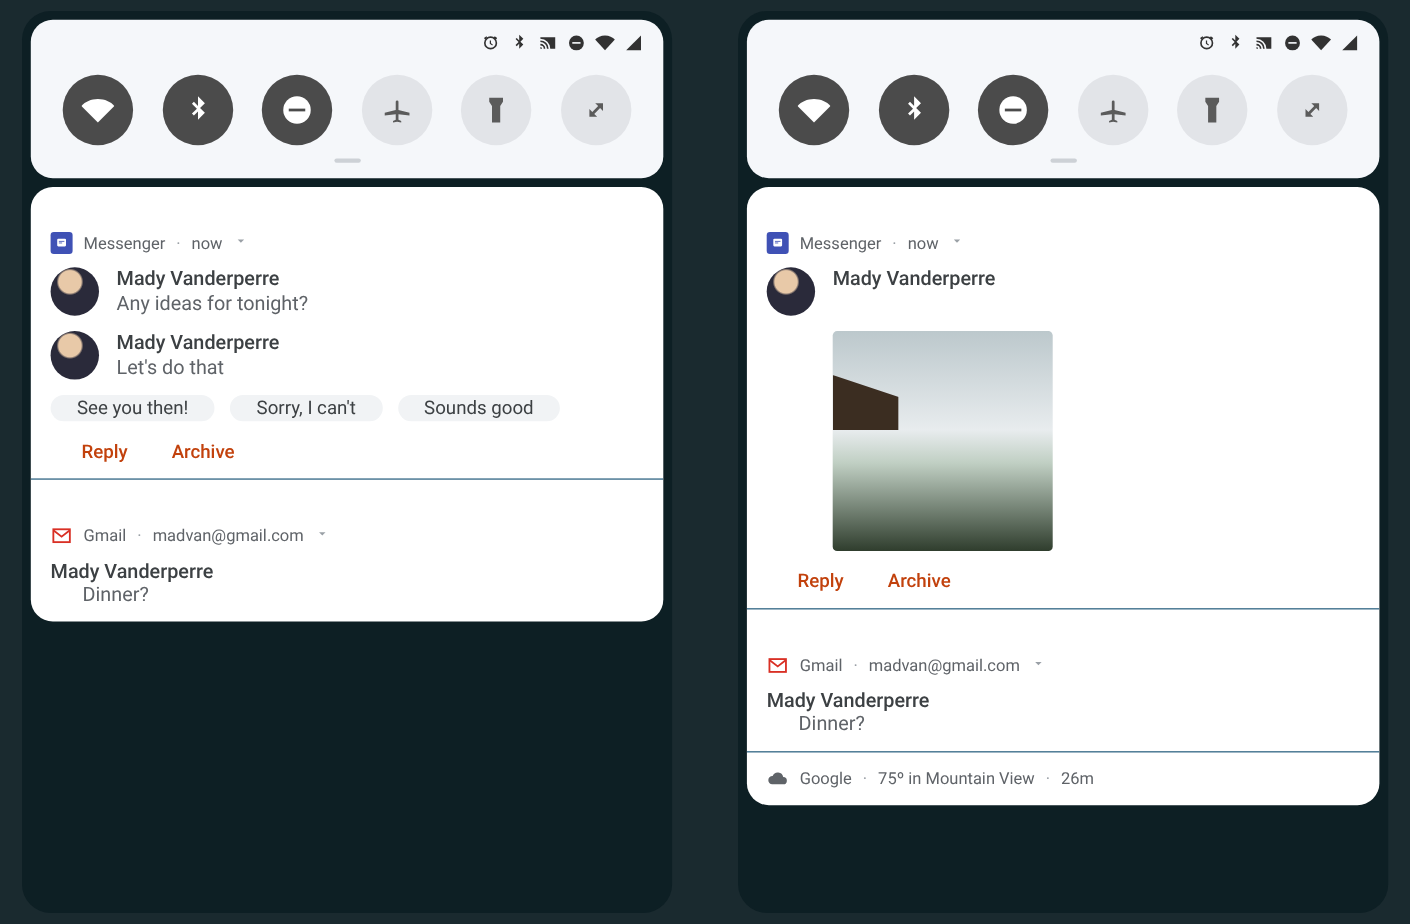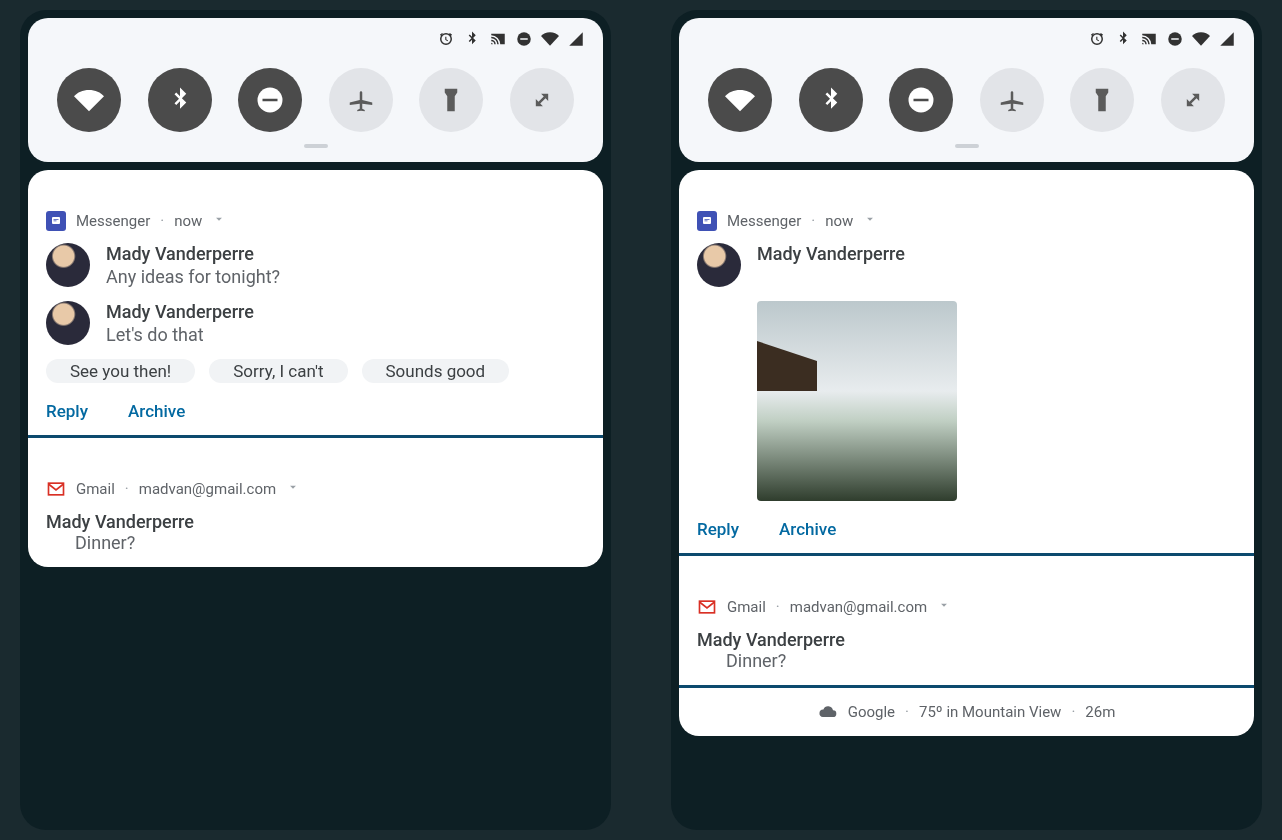--- a/index.html
+++ b/index.html
@@ -62,21 +62,21 @@
   }
 
   
   .notifs {
     background: #fff;
     border-radius: 20px;
     margin-top: 8px;
     overflow: hidden;
   }
   .notif {
-    border-top: 3px solid #0c4a6e;
+    border-top: 1px solid #0c4a6e;
     padding: 14px 18px;
   }
   .notif:first-child { border-top: none; }
   .notif-header {
     display: flex;
     align-items: center;
     gap: 10px;
     font-size: 15px;
     color: #5f6368;
     margin-bottom: 12px;
@@ -117,21 +117,22 @@
     font-size: 17px;
     color: #3c4043;
     cursor: pointer;
   }
 
   .notif-actions {
     display: flex;
     gap: 40px;
     font-size: 17px;
     font-weight: 500;
-    color: #0369a1;
+    color: #c2410c;
+    margin-left: 28px;
   }
   .notif-actions span { cursor: pointer; }
 
   .gmail-icon {
     width:20px;height:20px;flex:0 0 20px;
   }
   .gmail-body .sender { font-size:18px; color:#3c4043; font-weight:500; }
   .gmail-body .subject{ font-size:18px; color:#5f6368;margin-left:29px; }
 
   
@@ -143,21 +144,21 @@
     margin-bottom: 18px;
     position: relative;
   }
   .img-attach::before{
     content:""; position:absolute; left:0; top:40px; width:60px; height:50px;
     background:#3b2d21; clip-path: polygon(0 0,100% 40%,100% 100%,0 100%);
   }
 
   .google-row {
     display:flex; align-items:center; gap:10px;
-    font-size:15px; color:#5f6368;justify-content:center;
+    font-size:15px; color:#5f6368;
   }
   .google-row svg{width:20px;height:20px;flex:0 0 20px;color:#5f6368;}
 </style>
 </head>
 <body>
 
 <div class="phone">
 
   <div class="qs-panel">
     <div class="status-bar">

